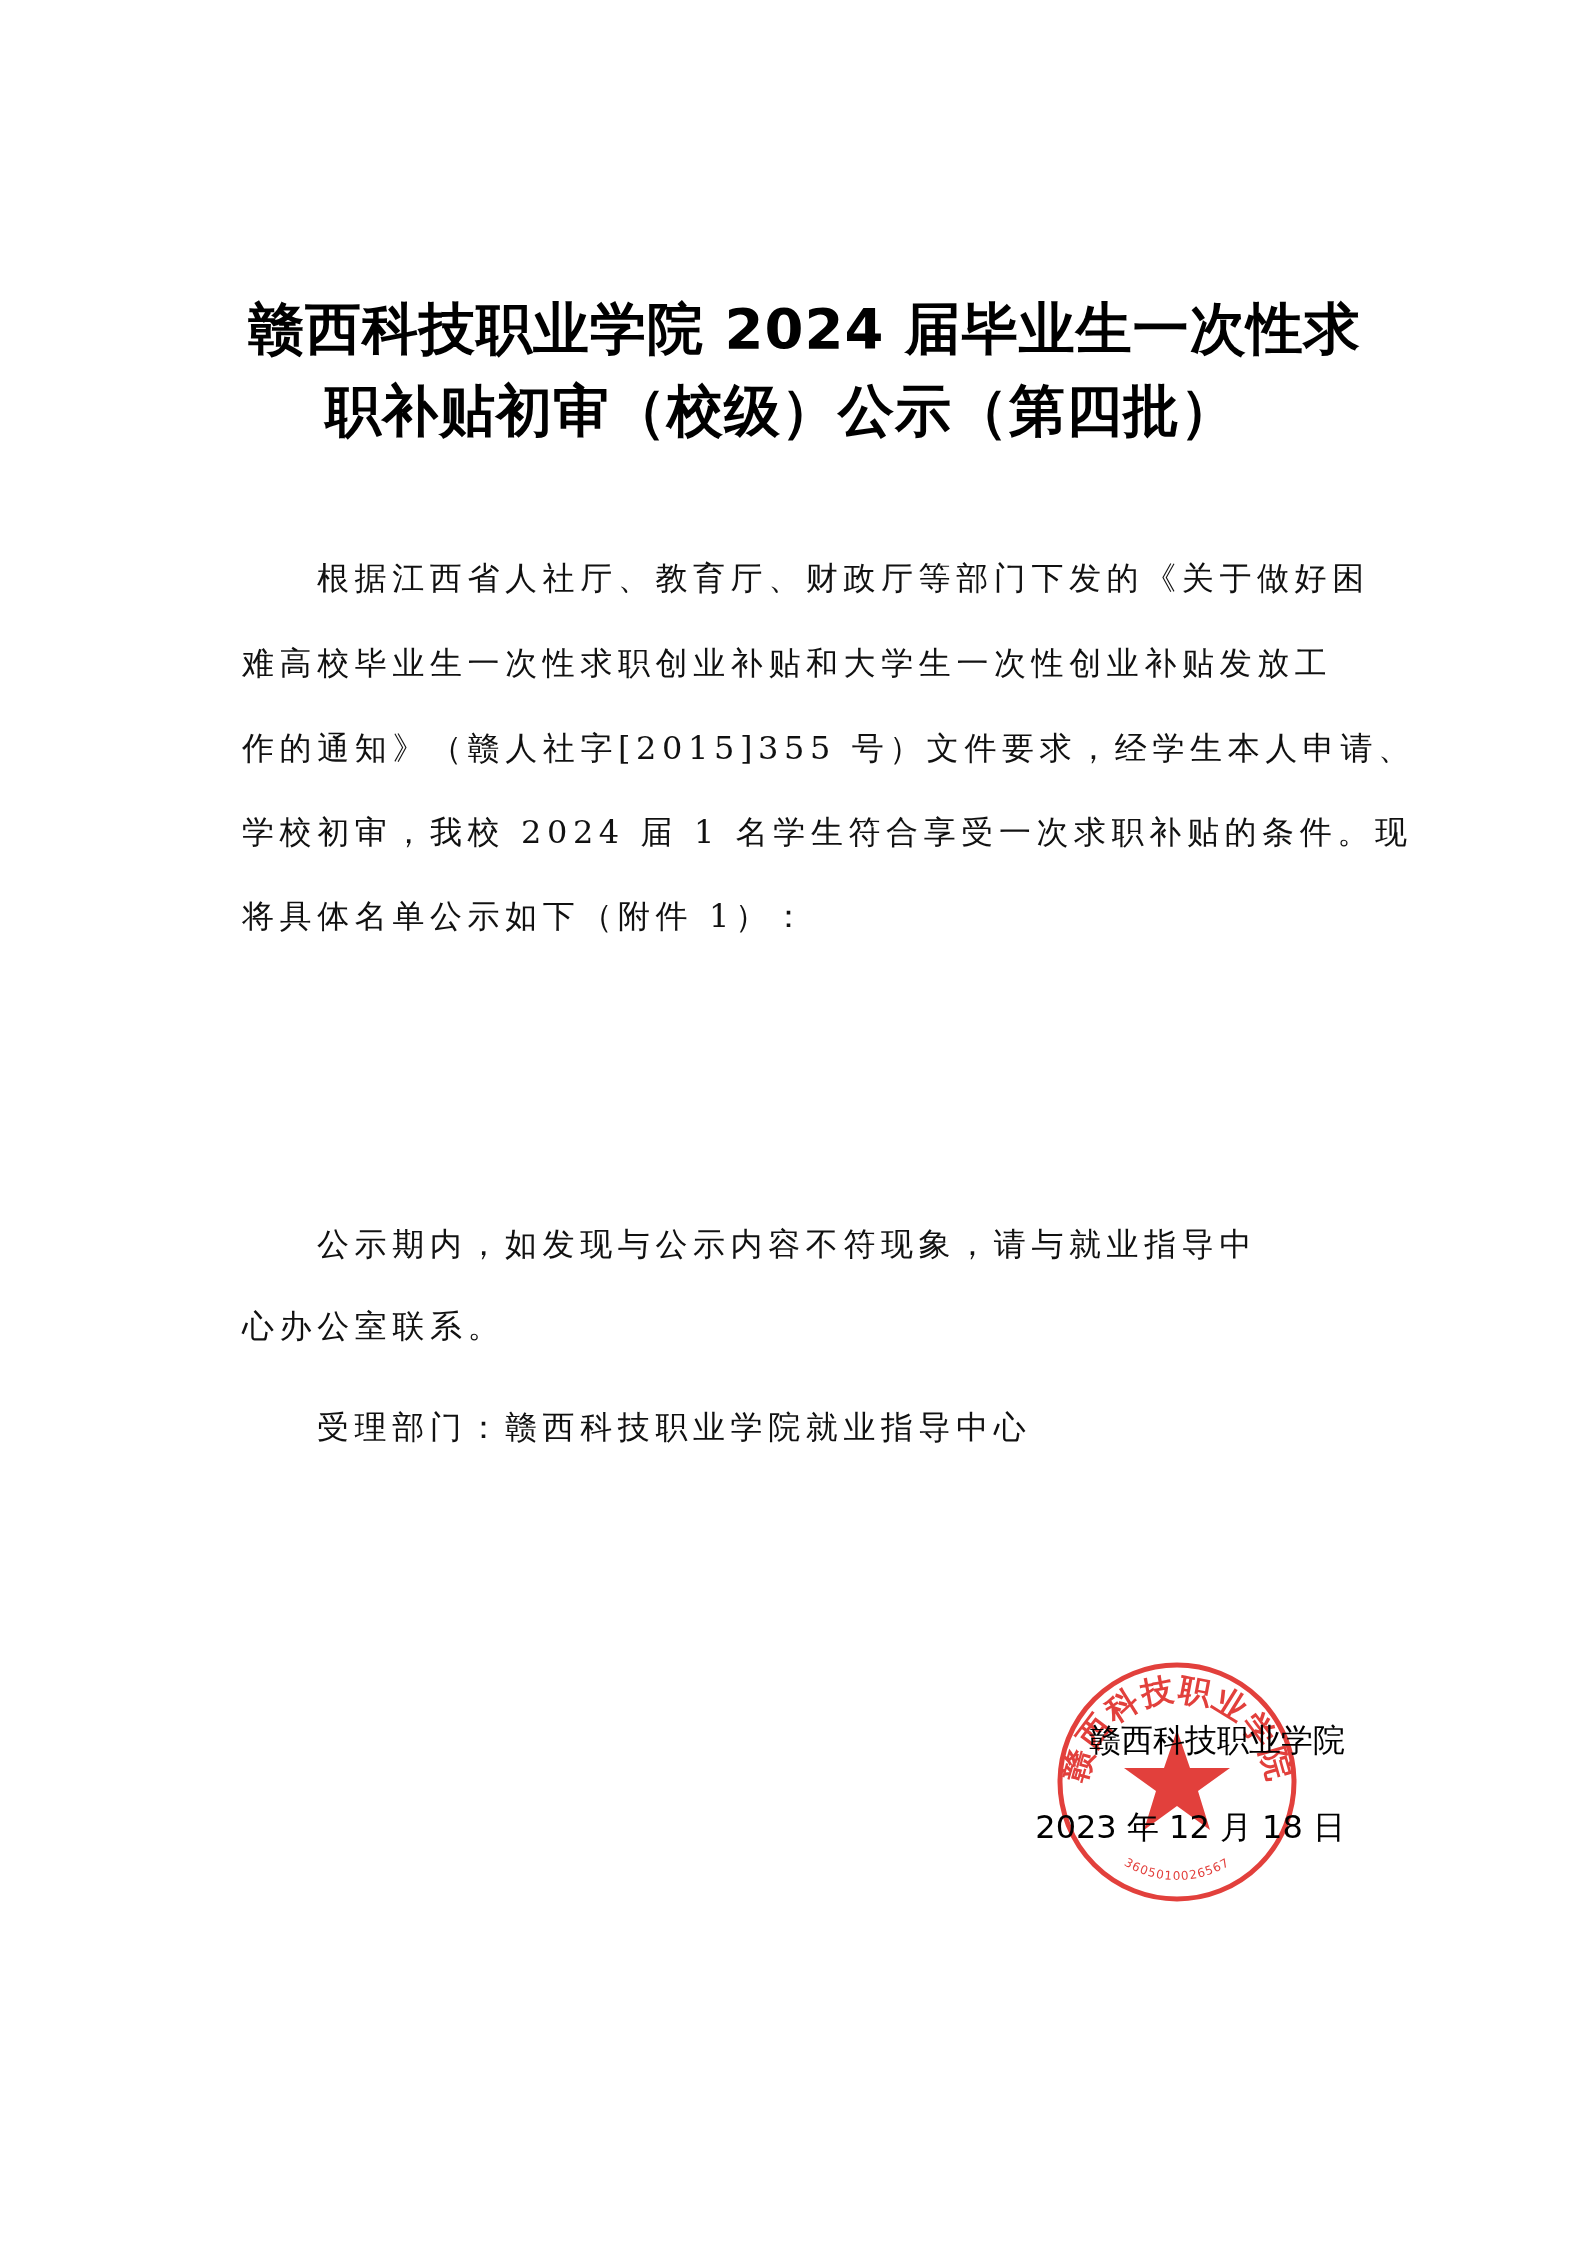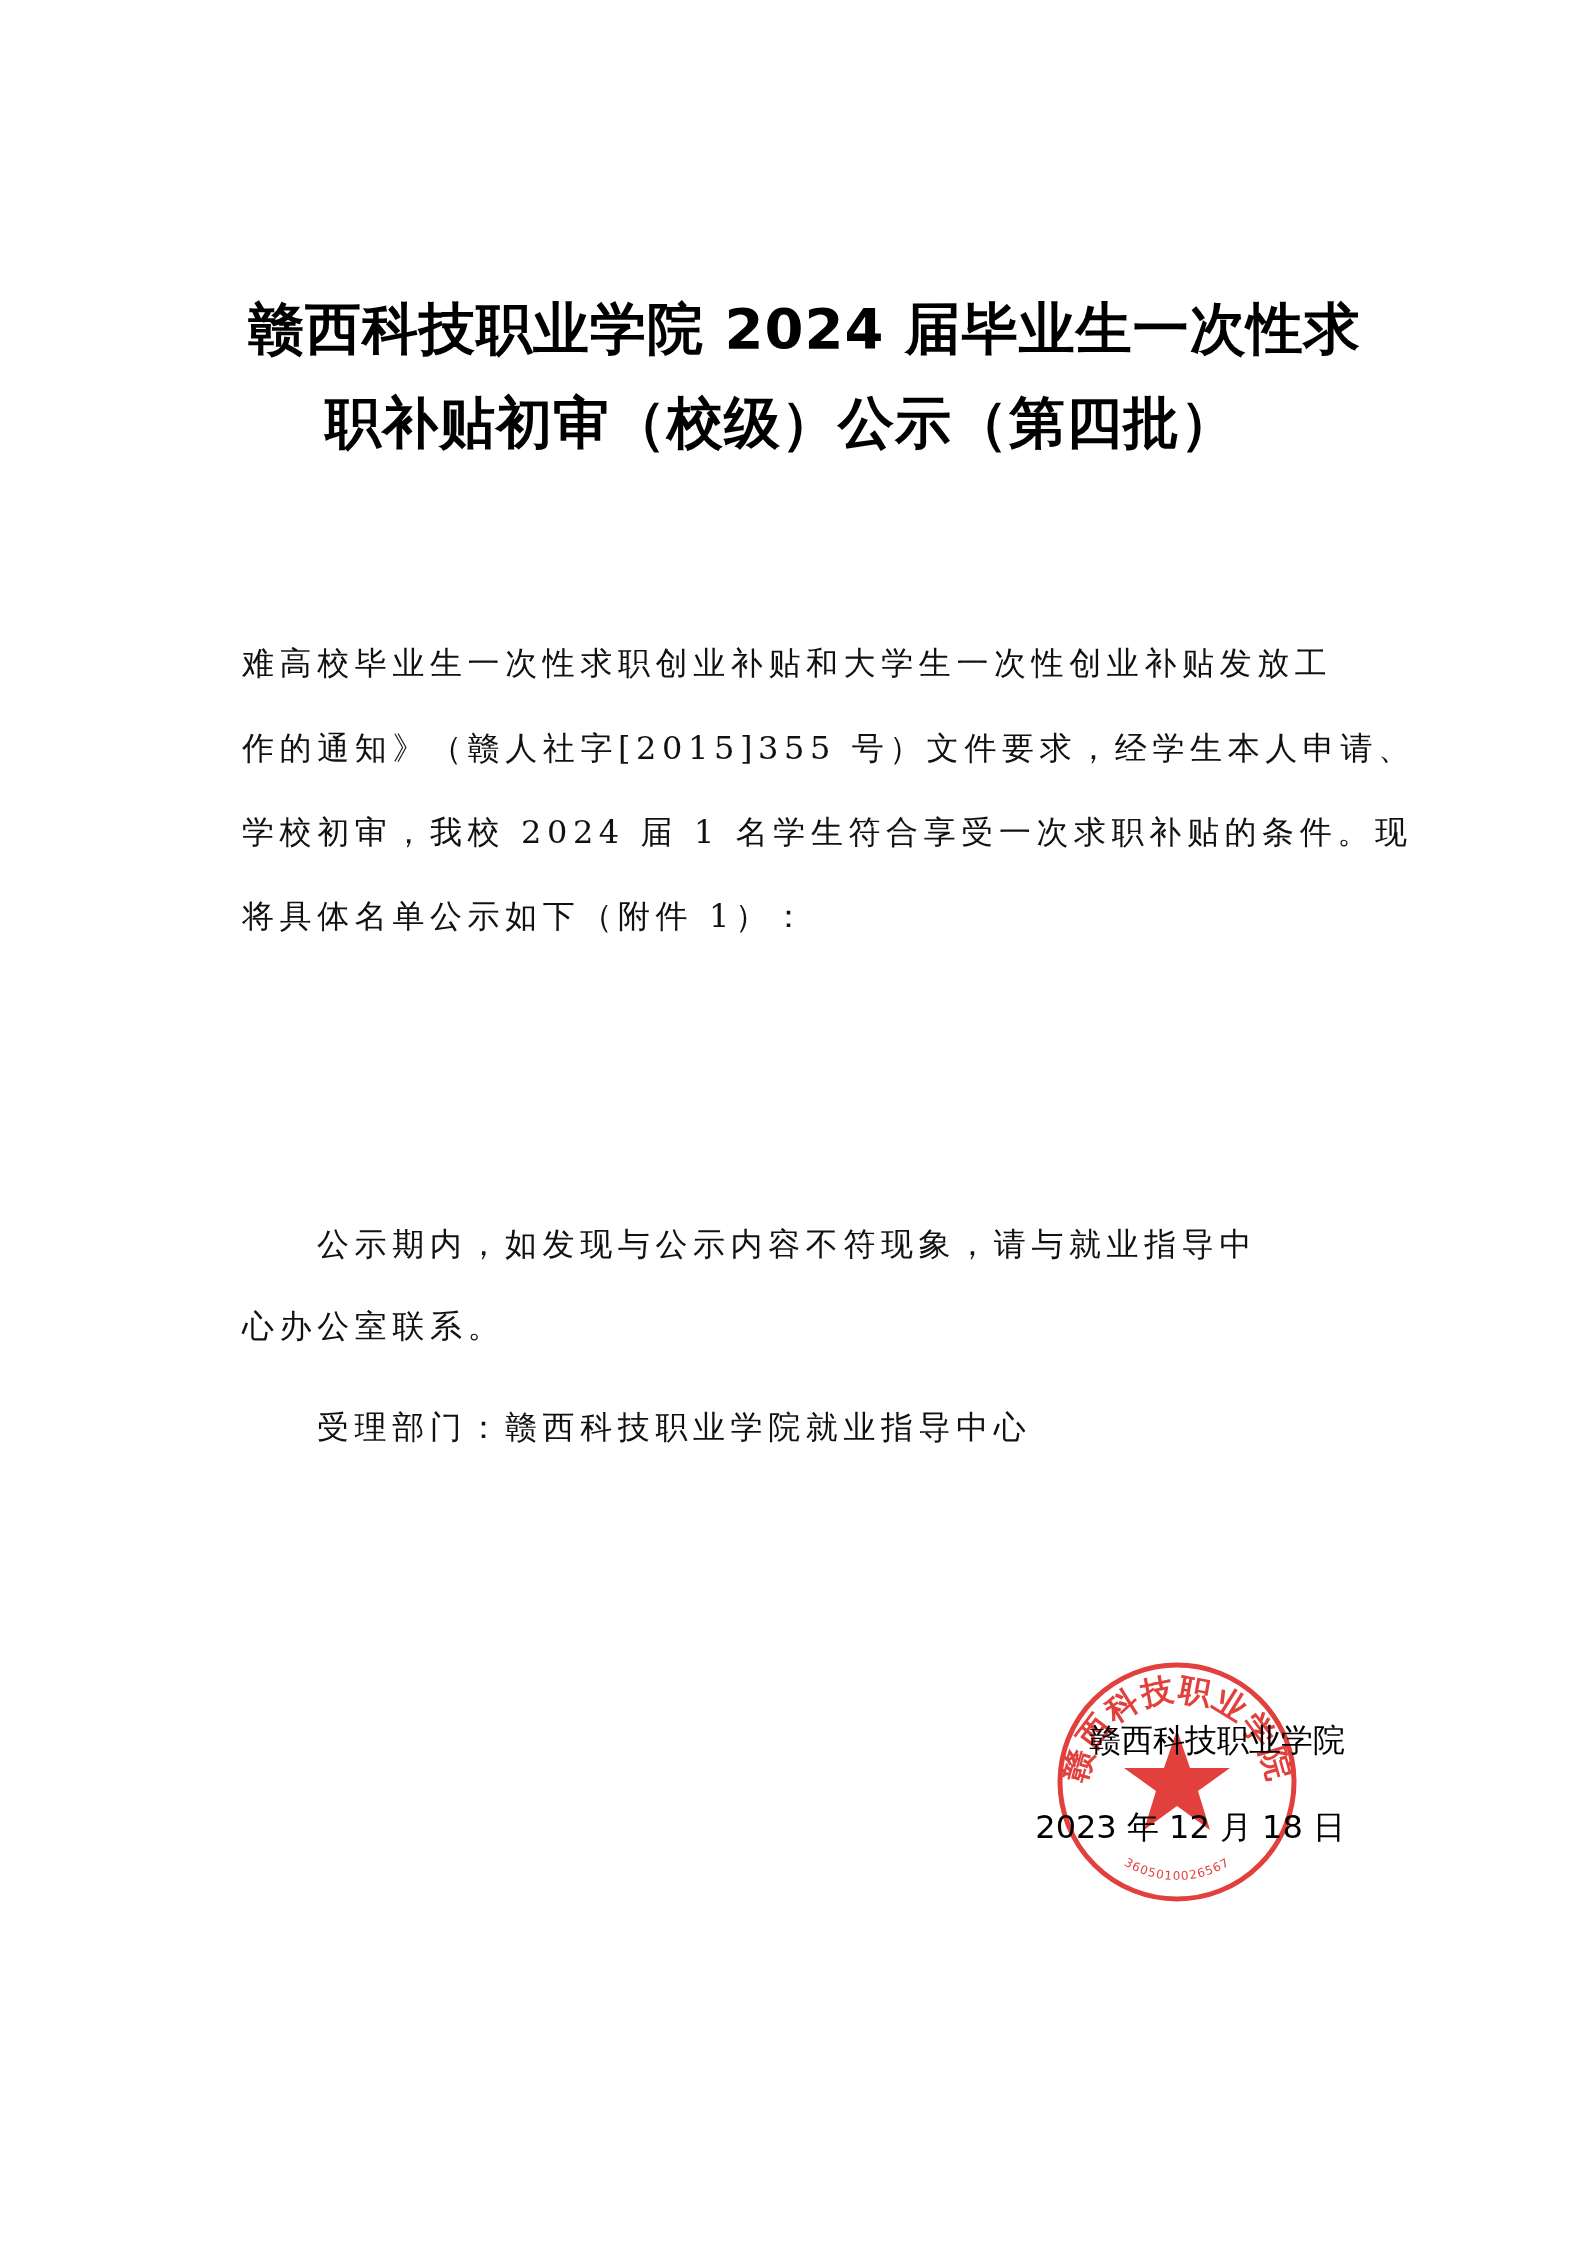--- a/index.html
+++ b/index.html
@@ -26,21 +26,21 @@
       position: absolute;
       font-family: "DejaVu Sans", sans-serif;
       font-weight: bold;
       font-size: 56px;
       line-height: 64px;
       white-space: nowrap;
       letter-spacing: 1px;
       color: #000;
     }
     .title-1 { left: 248px; top: 285px; }
-    .title-2 { left: 325px; top: 367px; margin-top: 12px; }
+    .title-2 { left: 325px; top: 367px; }
 
     .body-line {
       position: absolute;
       font-family: "DejaVu Serif", serif;
       font-size: 32px;
       line-height: 40px;
       white-space: nowrap;
       letter-spacing: 5.6px;
       color: #111;
     }
@@ -65,20 +65,21 @@
     }
   </style>
 </head>
 <body>
 
 <div class="page">
 
   <div class="title-line title-1">赣西科技职业学院 2024 届毕业生一次性求</div>
   <div class="title-line title-2">职补贴初审（校级）公示（第四批）</div>
 
+  <div class="body-line" style="left:317px; top:546px;">根据江西省人社厅、教育厅、财政厅等部门下发的《关于做好困</div>
   <div class="body-line" style="left:242px; top:631px;">难高校毕业生一次性求职创业补贴和大学生一次性创业补贴发放工</div>
   <div class="body-line" style="left:242px; top:716px;">作的通知》（赣人社字[2015]355 号）文件要求，经学生本人申请、</div>
   <div class="body-line" style="left:242px; top:800px;">学校初审，我校 2024 届 1 名学生符合享受一次求职补贴的条件。现</div>
   <div class="body-line" style="left:242px; top:884px;">将具体名单公示如下（附件 1）：</div>
 
   <div class="body-line" style="left:317px; top:1212px;">公示期内，如发现与公示内容不符现象，请与就业指导中</div>
   <div class="body-line" style="left:242px; top:1294px;">心办公室联系。</div>
 
   <div class="body-line" style="left:317px; top:1382px;margin-top:13px;">受理部门：赣西科技职业学院就业指导中心</div>
 

